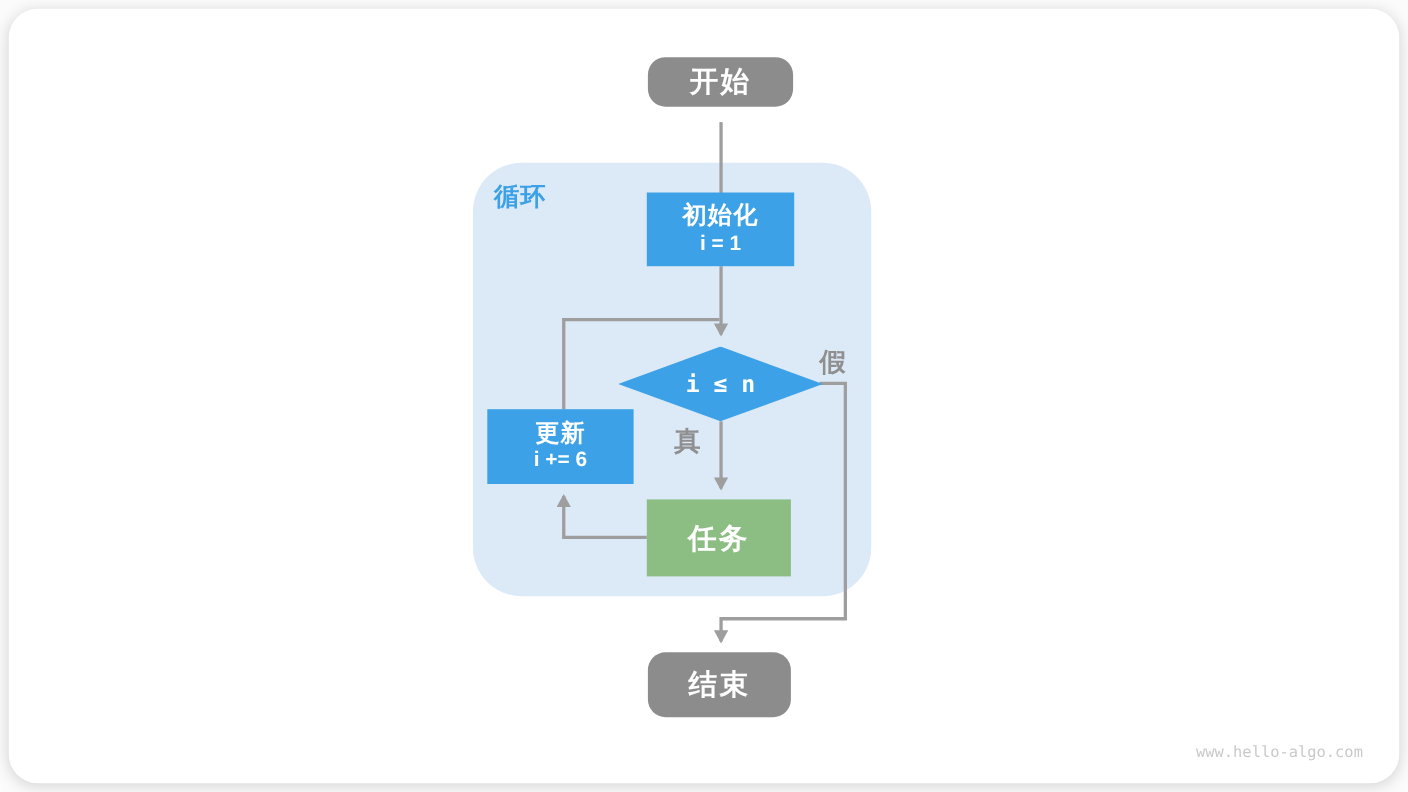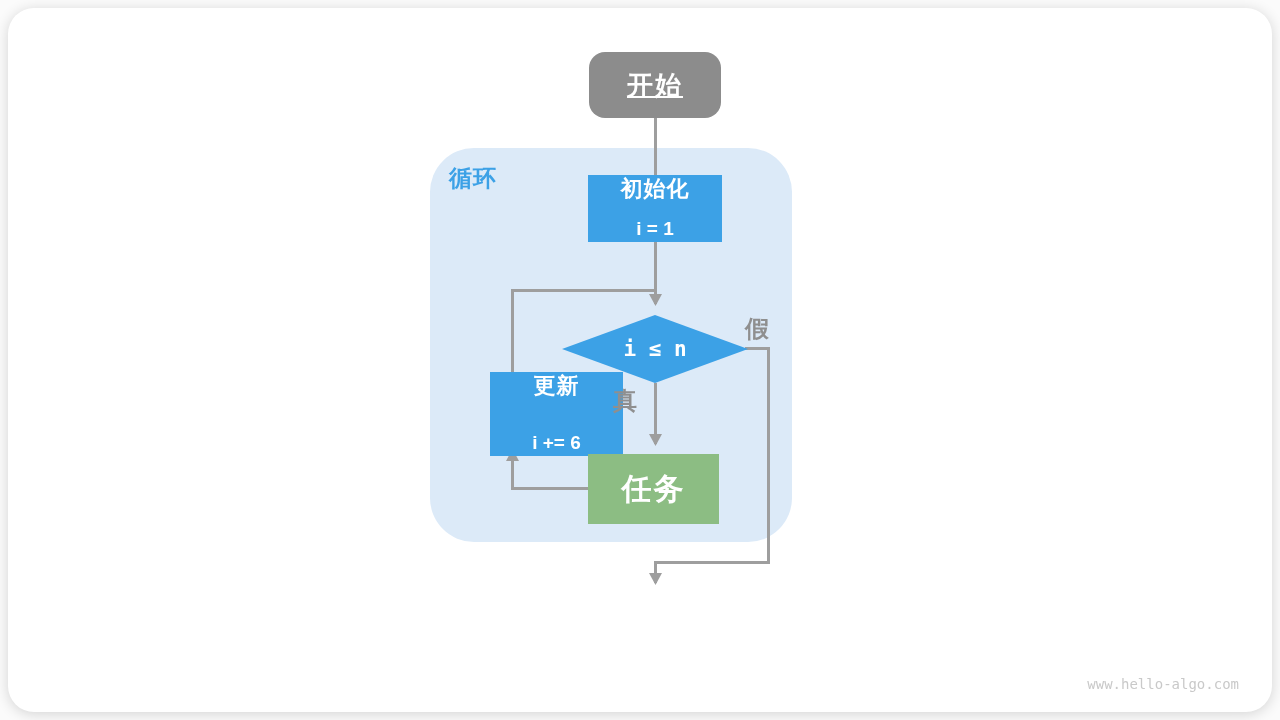--- a/index.html
+++ b/index.html
@@ -28,26 +28,26 @@
     position:absolute;left:449px;top:163px;z-index:4;
     color:var(--node-blue);font-weight:bold;font-size:23px;letter-spacing:1px;
   }
   .connectors{position:absolute;left:0;top:0;z-index:2;pointer-events:none;}
   .node{
     position:absolute;z-index:3;display:flex;flex-direction:column;
     align-items:center;justify-content:center;color:#ffffff;font-weight:bold;
     text-align:center;
   }
   .node-terminal{background:var(--node-gray);border-radius:16px;font-size:26px;letter-spacing:2px;}
-  .node-start{left:589px;top:52px;width:132px;height:66px;text-decoration:underline;}
+  .node-start{left:589px;top:52px;width:132px;height:45px;}
   .node-end{left:589px;top:593px;width:130px;height:59px;}
-  .node-process{background:var(--node-blue);justify-content:space-between;}
+  .node-process{background:var(--node-blue);}
   .node-init{left:588px;top:175px;width:134px;height:67px;}
-  .node-update{left:443px;top:372px;width:133px;height:84px;margin-left:47px;}
-  .node-task{left:588px;top:454px;width:131px;height:70px;background:var(--node-green);font-size:30px;letter-spacing:2px;}
+  .node-update{left:443px;top:372px;width:133px;height:68px;}
+  .node-task{left:588px;top:454px;width:131px;height:70px;background:var(--node-green);font-size:26px;letter-spacing:2px;}
   .node-title{font-size:22px;letter-spacing:1px;line-height:1.25;}
   .node-code{font-family:Liberation Sans, sans-serif;font-size:19px;font-weight:bold;line-height:1.3;}
   .diamond{
     position:absolute;left:562px;top:315px;width:186px;height:68px;z-index:3;
     background:var(--node-blue);
     clip-path:polygon(50% 0, 100% 50%, 50% 100%, 0 50%);
     display:flex;align-items:center;justify-content:center;
     color:#fff;font-family:"DejaVu Sans Mono",monospace;font-size:21px;font-weight:bold;
   }
   .edge-label{
@@ -103,19 +103,22 @@
 
     <div class="node node-process node-update">
       <span class="node-title">更新</span>
       <span class="node-code">i += 6</span>
     </div>
 
     <div class="node node-task">
       <span>任务</span>
     </div>
 
+    <div class="node node-terminal node-end">
+      <span>结束</span>
+    </div>
 
     <div class="edge-label edge-label-true">真</div>
     <div class="edge-label edge-label-false">假</div>
   </div>
 
   <div class="watermark">www.hello-algo.com</div>
 </div>
 
 </body></html>

